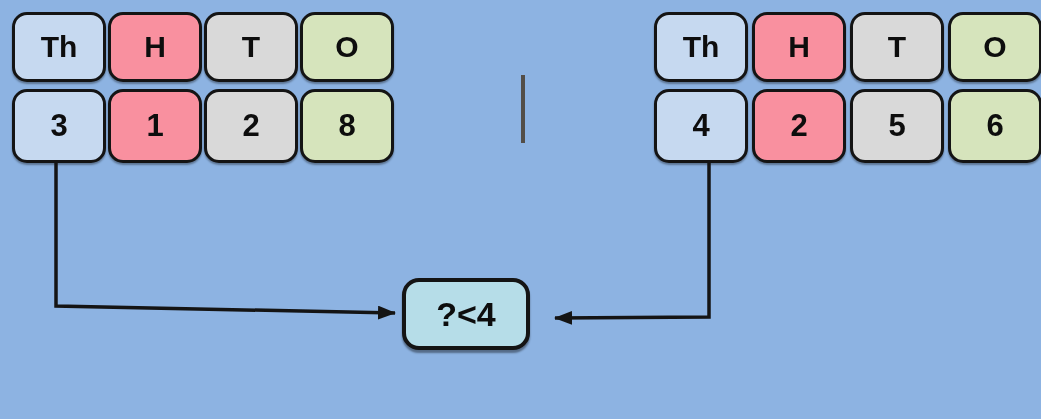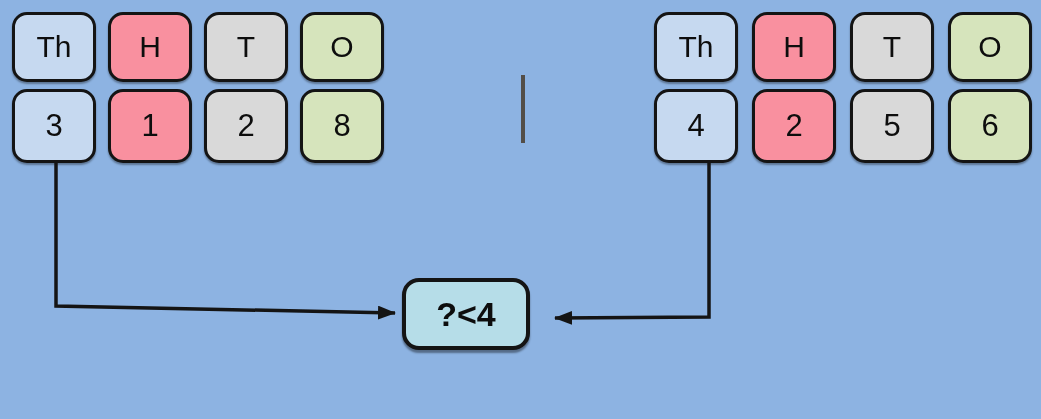--- a/index.html
+++ b/index.html
@@ -8,27 +8,27 @@
   .stage {
     position: relative;
     width: 1041px;
     height: 419px;
     overflow: hidden;
   }
 
   .cell {
     position: absolute;
     box-sizing: border-box;
-    width: 84px;
+    width: 94px;
     border: 3px solid #141414;
     border-radius: 15px;
     display: flex;
     align-items: center;
     justify-content: center;
-    font-weight: normal;
+    font-weight: bold;
     color: #0d0d0d;
     box-shadow: 0 2px 2px rgba(0,0,0,0.35);
   }
   .cell.head { top: 12px; height: 70px; font-size: 30px; }
   .cell.digit { top: 89px; height: 74px; font-size: 31px; }
 
   
   .lc0 { left: 12px; }  .lc1 { left: 108px; }
   .lc2 { left: 204px; } .lc3 { left: 300px; }
   

